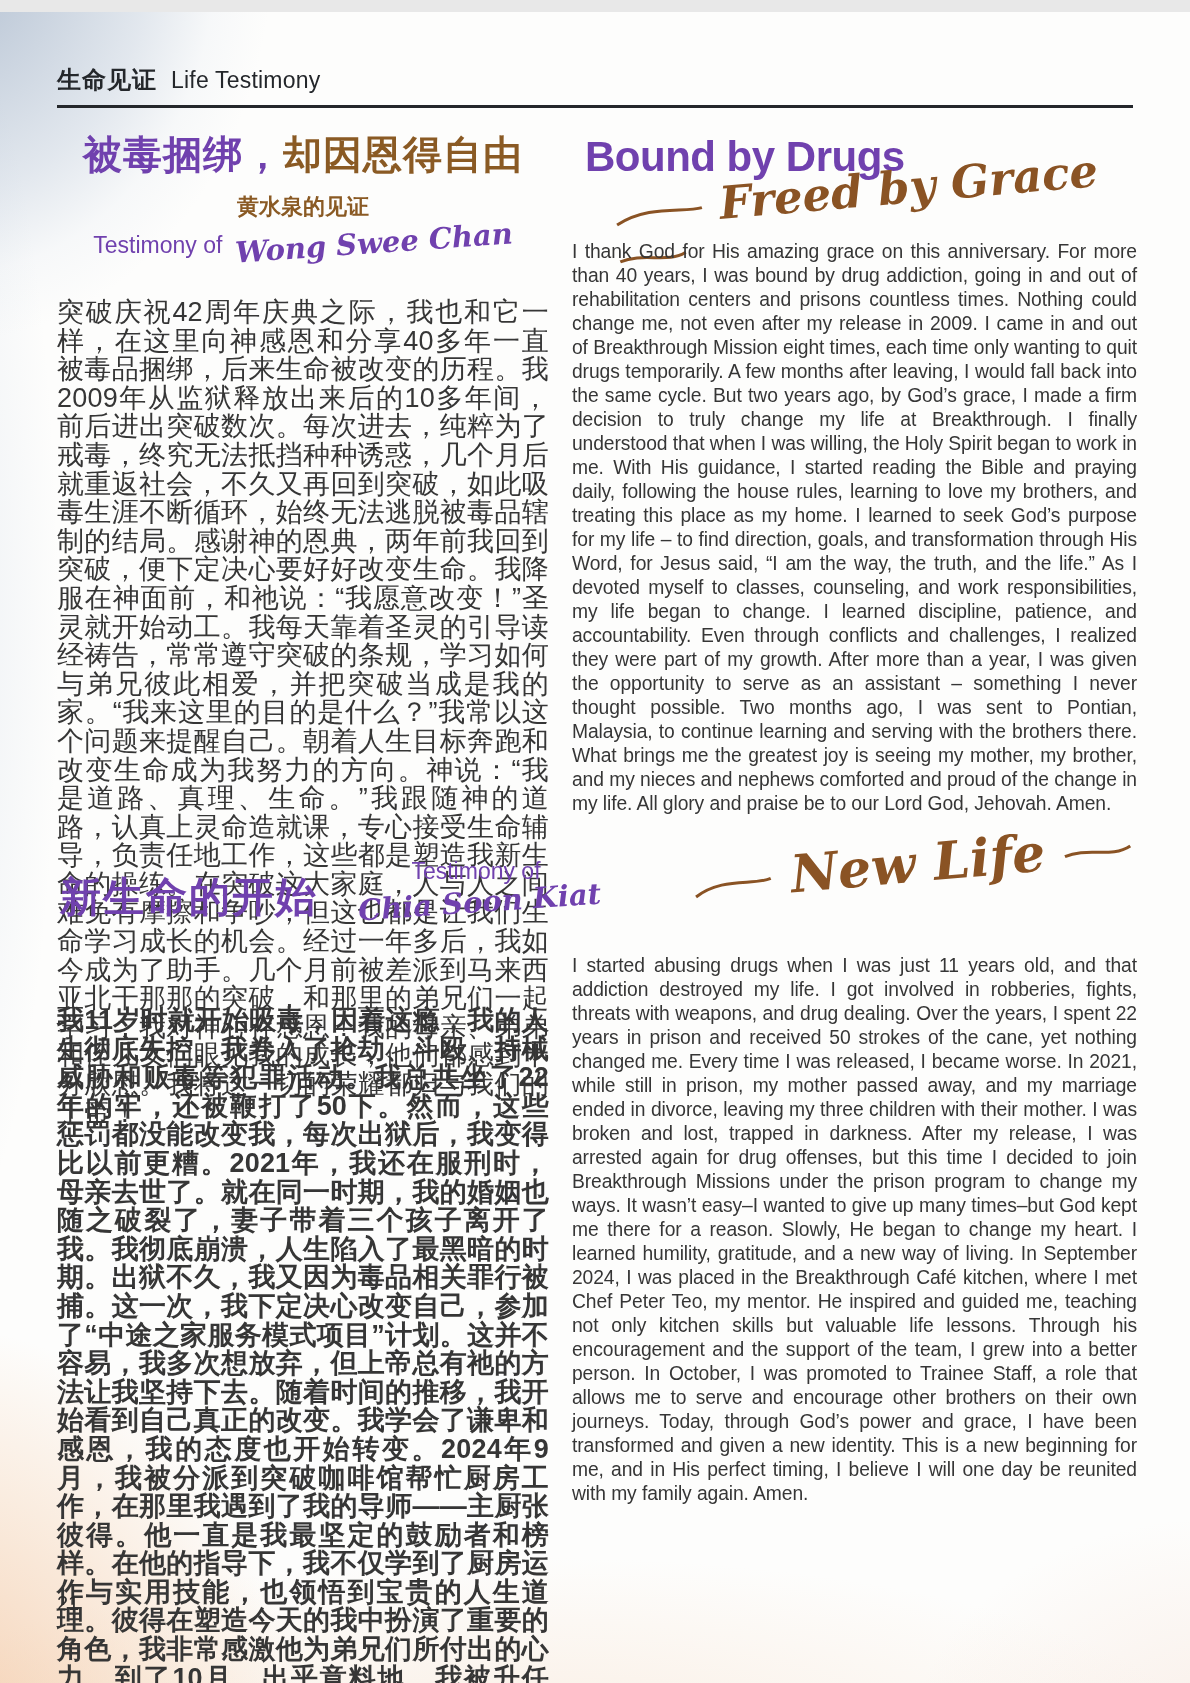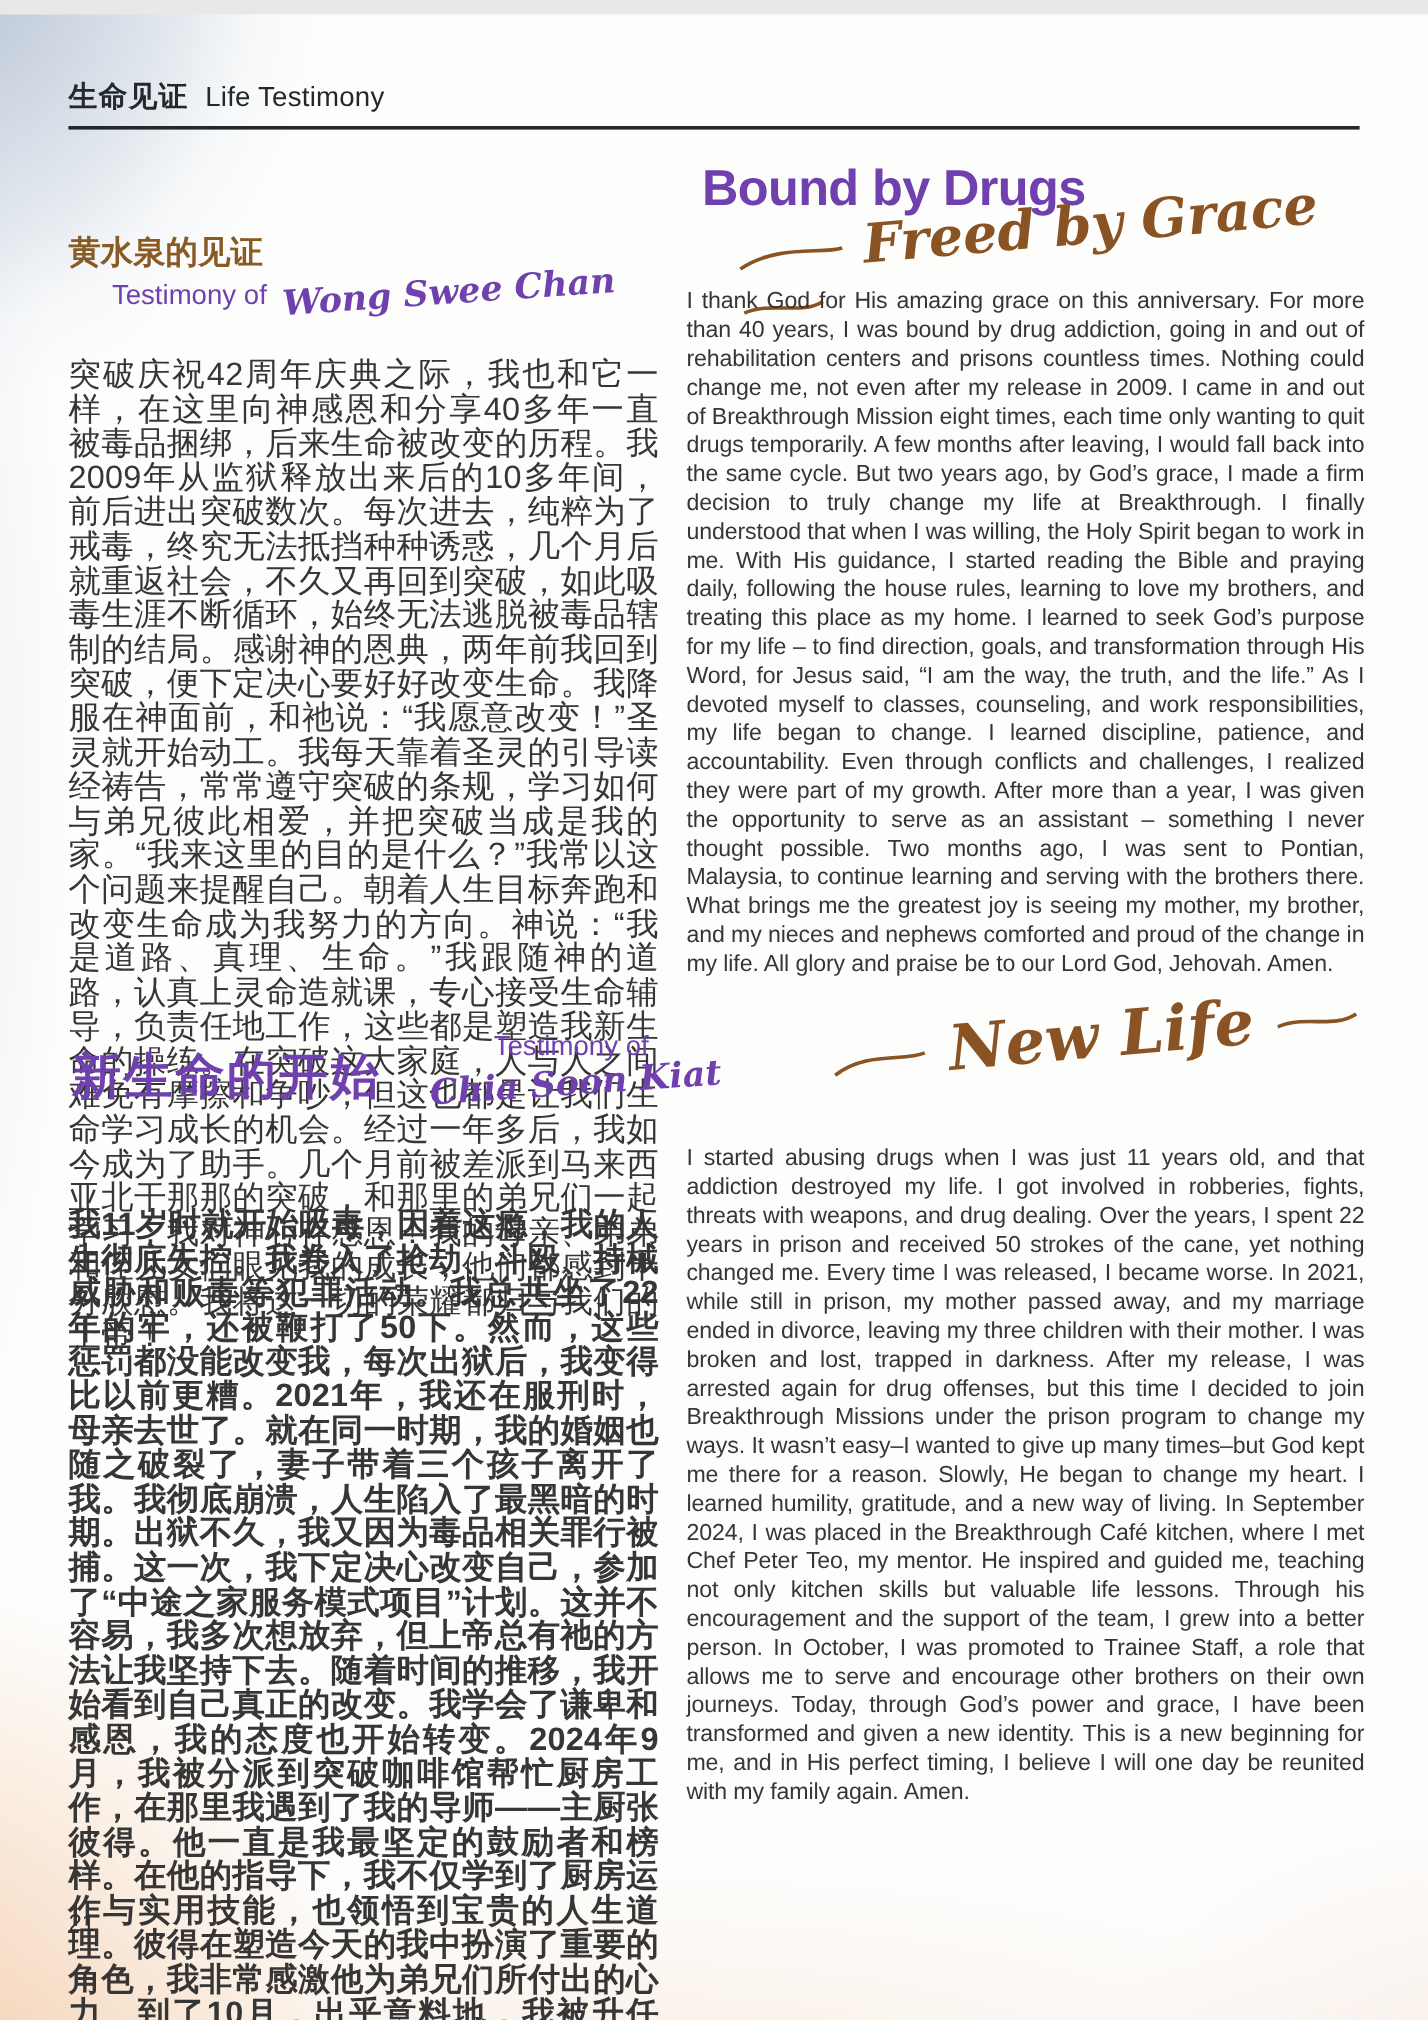--- a/index.html
+++ b/index.html
@@ -17,21 +17,21 @@
       radial-gradient(ellipse 420px 300px at 103% 1730px, rgba(240,205,185,.30), transparent 75%),
       #fdfdfc;
   }
   .hdr{position:absolute;left:57px;top:52px;width:1076px;color:#24272b;}
   .hdr .zh{font-size:24px;font-weight:bold;letter-spacing:1px;}
   .hdr .en{font-size:23px;font-weight:normal;margin-left:14px;letter-spacing:.2px;}
   .hdr-rule{position:absolute;left:57px;top:93px;width:1076px;height:3px;background:#24272b;}
 
   
   .t1-zh-title{position:absolute;left:57px;top:116px;width:492px;text-align:center;font-size:39px;font-weight:bold;letter-spacing:1px;white-space:nowrap;}
-  .t1-zh-sub{position:absolute;left:57px;top:180px;width:492px;text-align:left;font-size:27px;font-weight:bold;}
+  .t1-zh-sub{position:absolute;left:57px;top:180px;width:492px;text-align:center;font-size:22px;font-weight:bold;}
   .t1-test-line{position:absolute;left:57px;top:214px;width:492px;text-align:center;}
   .test-of{font-size:23px;}
   .script-name{font-family:"DejaVu Serif", serif;font-style:italic;font-weight:bold;font-size:29px;display:inline-block;transform:rotate(-4deg);margin-left:8px;}
   .t1-en-title{position:absolute;left:585px;top:124px;width:540px;text-align:left;}
   .en-title-main{font-size:42px;font-weight:bold;letter-spacing:-.5px;line-height:1;}
   .en-title-script{font-family:"DejaVu Serif", serif;font-style:italic;font-weight:bold;font-size:45px;line-height:1;display:inline-block;transform:rotate(-5deg);margin-top:-12px;position:relative;}
   .t1 .en-title-script{margin-top:-10px;margin-left:30px;}
   .swash{stroke:#8a5324;stroke-width:3;fill:none;}
 
   .t2-zh-title{position:absolute;left:60px;top:858px;width:300px;font-size:41px;font-weight:bold;letter-spacing:2px;white-space:nowrap;}
@@ -66,20 +66,23 @@
 </head>
 <body>
 
 <div class="page">
 
   <div class="hdr">
     <span class="zh">生命见证</span><span class="en">Life Testimony</span>
   </div>
   <div class="hdr-rule"></div>
 
+  <div class="t1-zh-title">
+    <span class="purple">被毒捆绑，</span><span class="brown">却因恩得自由</span>
+  </div>
   <div class="t1-zh-sub brown">黄水泉的见证</div>
   <div class="t1-test-line">
     <span class="test-of purple">Testimony of</span>
     <span class="script-name purple">Wong Swee Chan</span>
   </div>
 
   <div class="t1-en-title t1">
     <div class="en-title-main purple">Bound by Drugs</div>
     <div class="en-title-script script-brown">
       <svg width="90" height="24" viewBox="0 0 90 24" style="vertical-align:middle">

